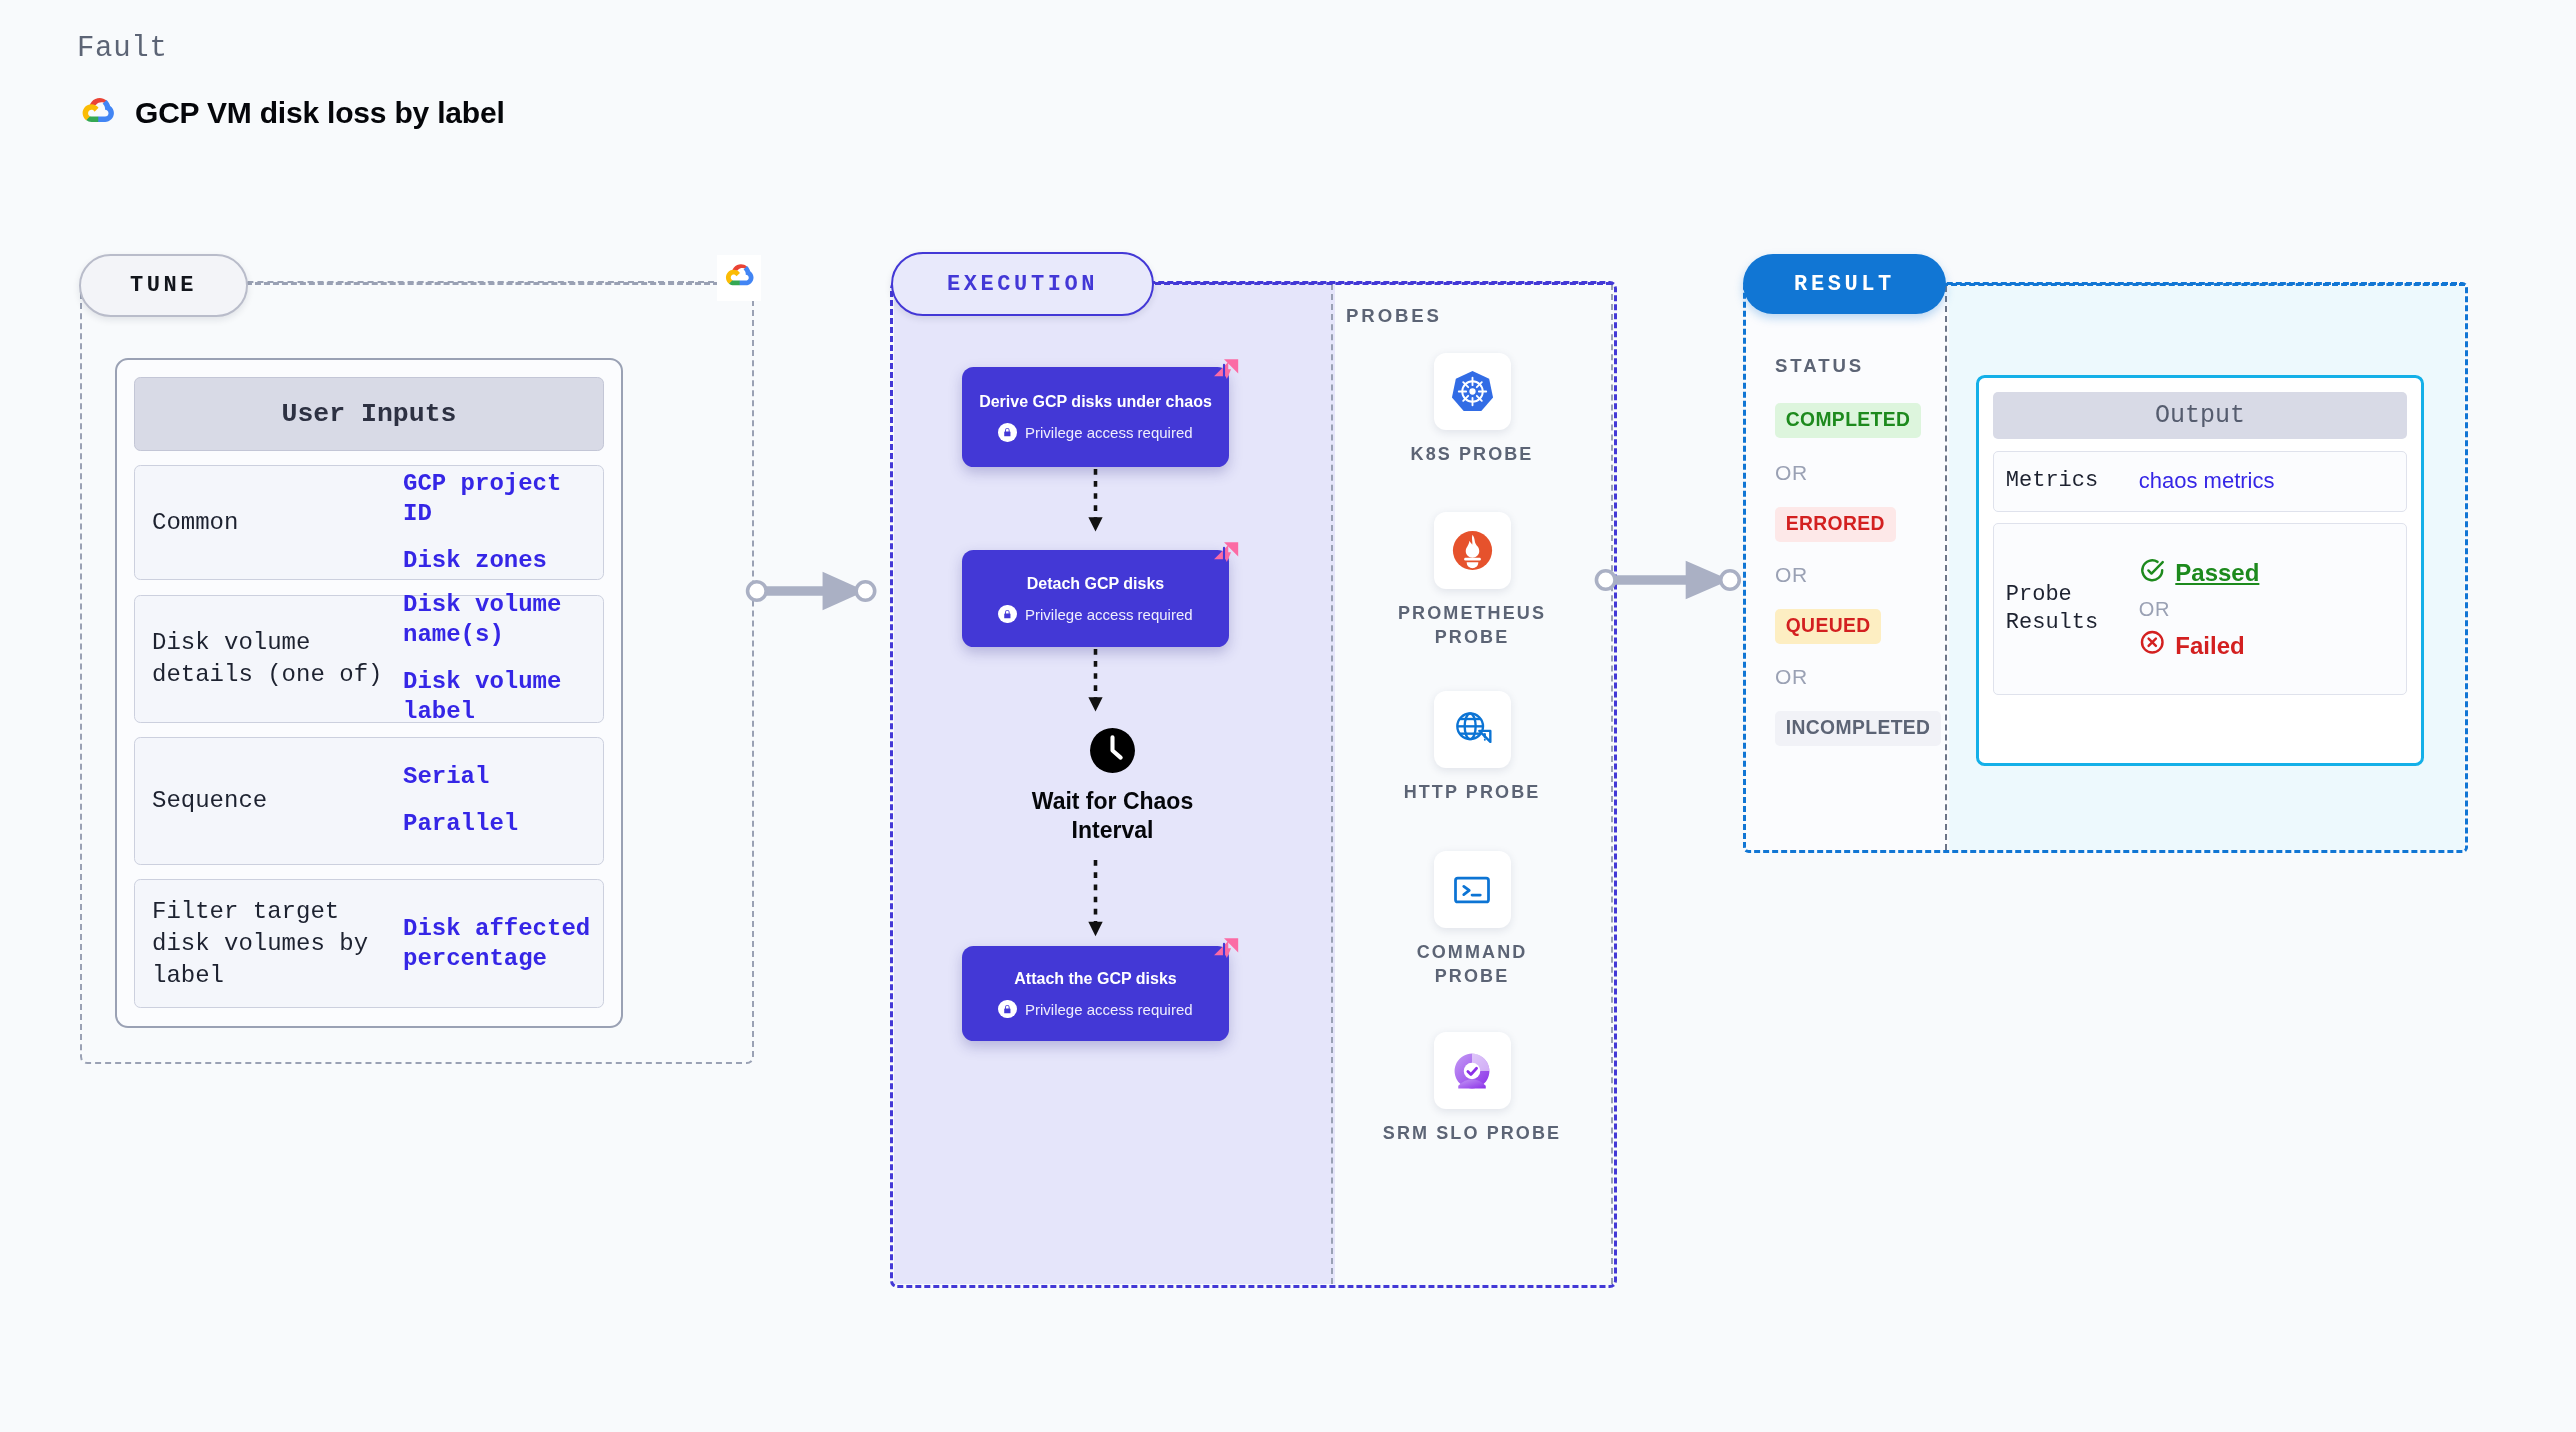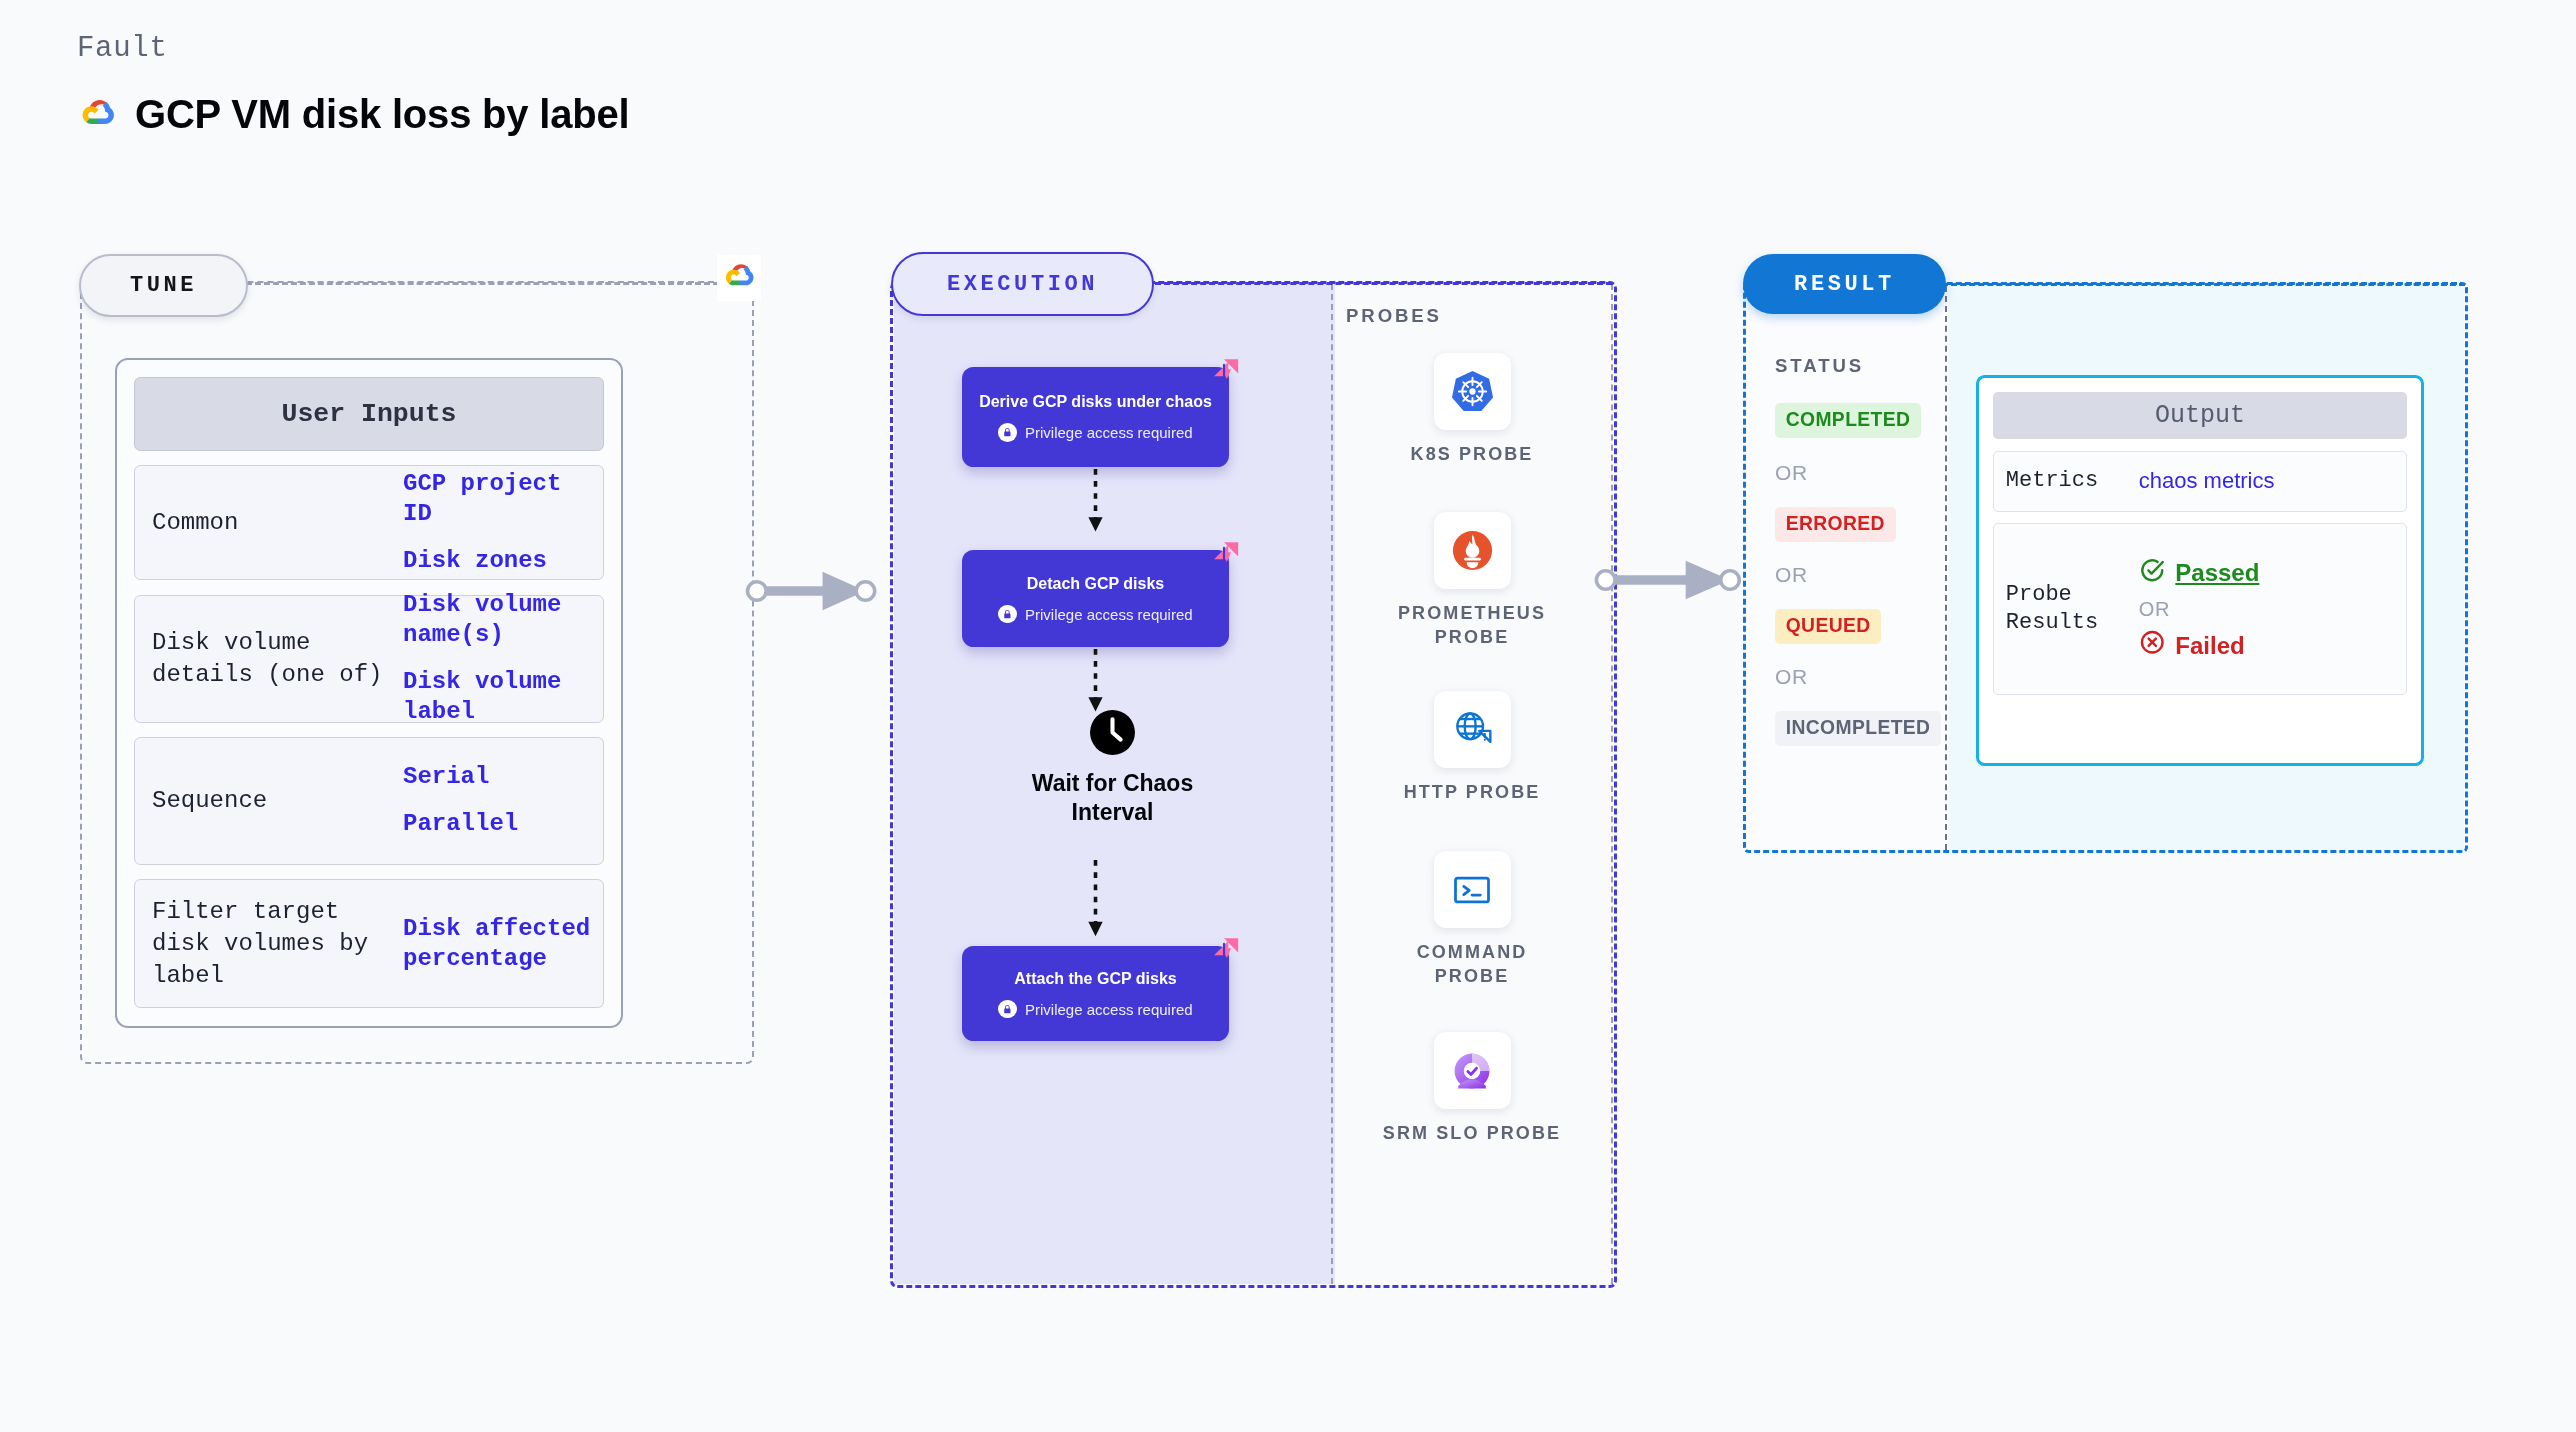--- a/index.html
+++ b/index.html
@@ -16,21 +16,21 @@
   #fault-label{
     position:absolute;left:77px;top:32px;
     font-family:"Liberation Mono",monospace;
     font-size:29px;color:#5c6475;letter-spacing:0.7px;
   }
   #fault-title-row{
     position:absolute;left:77px;top:92px;
     display:flex;align-items:center;gap:16px;
   }
   #fault-title{
-    font-size:40px;font-weight:bold;color:#05060a;letter-spacing:-0.2px;
+    font-size:30px;font-weight:bold;color:#05060a;letter-spacing:-0.2px;
   }
   .gcp-logo{display:block;}
 
   
   .panel-badge{
     position:absolute;
     display:flex;align-items:center;justify-content:center;
     border-radius:716px;
     font-size:22px;font-weight:bold;letter-spacing:3.6px;
     z-index:6;
@@ -127,21 +127,21 @@
     display:flex;align-items:center;gap:8px;margin-top:11.5px;
     font-size:15px;color:#efeefd;
   }
   .lock-badge{
     width:18.6px;height:18.6px;border-radius:50%;background:#ffffff;
     display:flex;align-items:center;justify-content:center;flex:none;
   }
   .corner-flag{position:absolute;right:-11.5px;top:-12px;}
   .dotted-arrow{position:absolute;}
   #wait-node{
-    position:absolute;width:215px;left:1005px;top:708px;
+    position:absolute;width:215px;left:1005px;top:726px;
     display:flex;flex-direction:column;align-items:center;gap:10px;
   }
   #wait-label{font-size:23px;font-weight:bold;color:#05060a;text-align:center;line-height:1.25;}
 
   
   #result-region{
     position:absolute;left:1743px;top:282px;width:725px;height:571px;
     border:3.6px dashed #1176d4;border-radius:5.7px;box-sizing:border-box;
   }
   #result-status-col{

